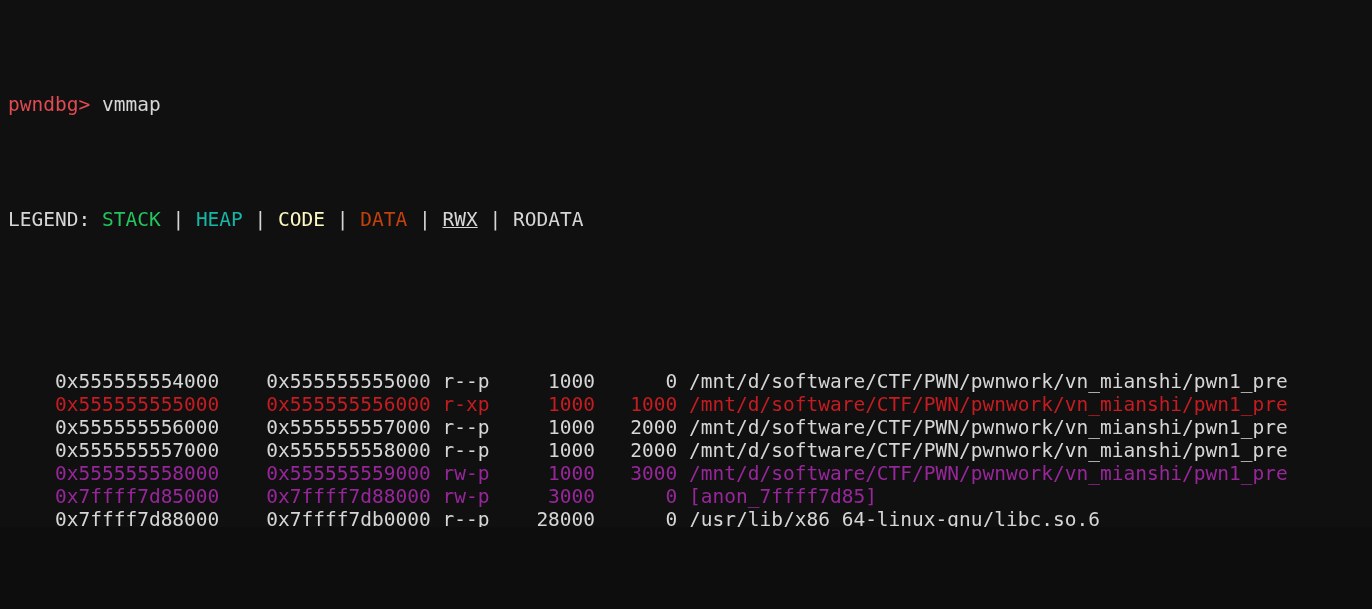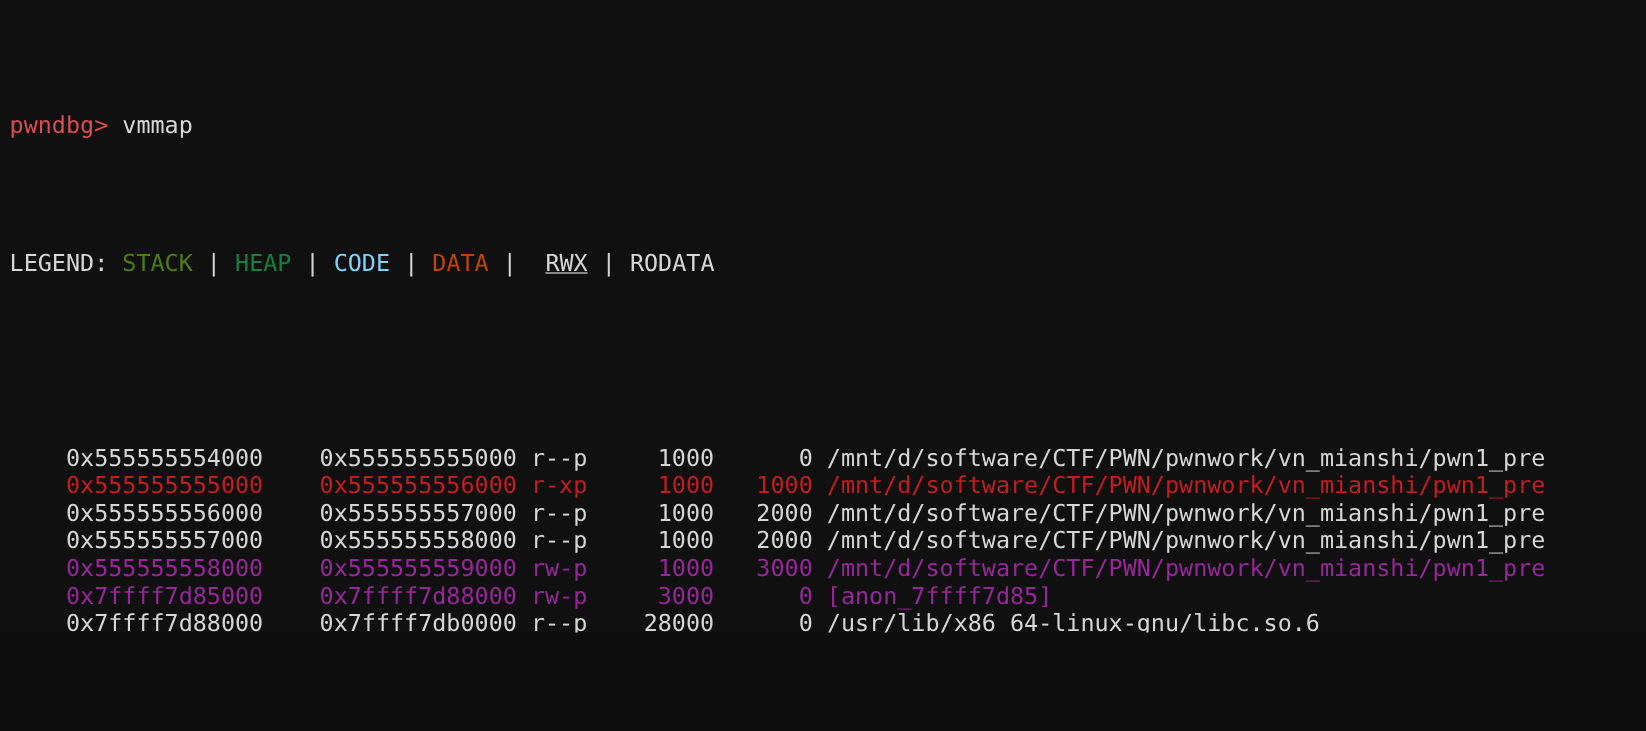--- a/index.html
+++ b/index.html
@@ -29,25 +29,25 @@
     overflow: hidden;
   }
   .line {
     white-space: pre;
     height: 23.05px;
     display: block;
   }
   
   .c-white   { color: #d6d6d6; }
   .c-prompt  { color: #e04a52; }
-  .c-legend-stack { color: #4d7c0f; }
-  .c-legend-heap  { color: #15803d; text-align: center; }
-  .c-legend-code  { color: #7dd3fc; }
+  .c-legend-stack { color: #22c55e; }
+  .c-legend-heap  { color: #14b8a6; text-align: center; }
+  .c-legend-code  { color: #fef9c3; }
   .c-legend-data  { color: #c2410c; }
-  .c-legend-rwx   { color: #d6d6d6; text-decoration: underline; margin-left: 12px; }
+  .c-legend-rwx   { color: #d6d6d6; text-decoration: underline; }
   .c-legend-rodata{ color: #d6d6d6; text-align: right; }
   .sep { color: #d6d6d6; }
 </style>
 </head>
 <body>
 
 <div id="terminal">
 
   
   <div class="line"><span class="c-prompt">pwndbg&gt;</span><span> </span><span class="c-white">vmmap</span></div>

